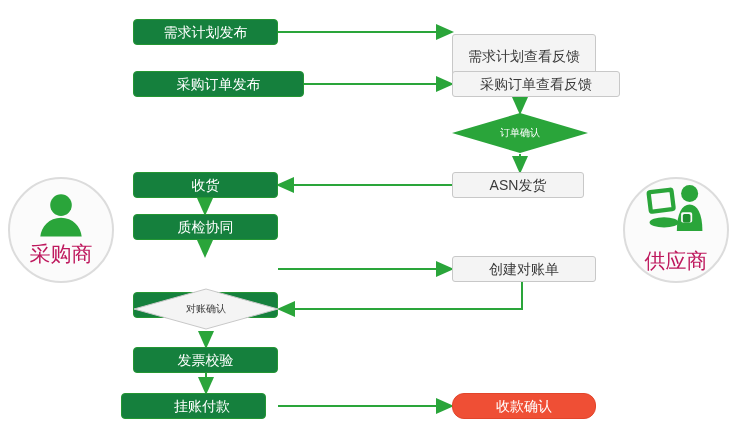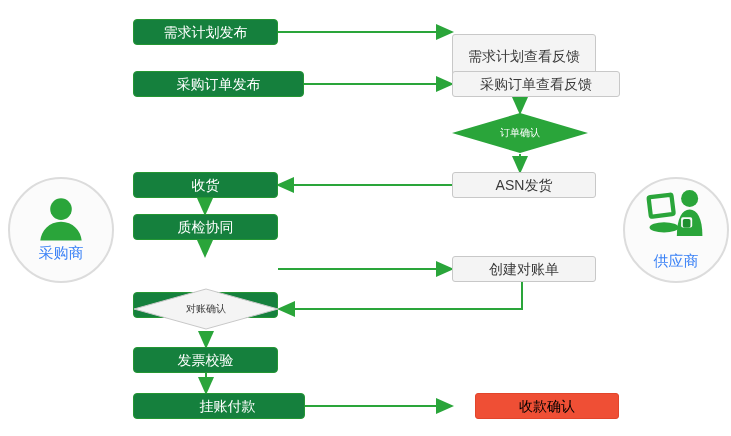--- a/index.html
+++ b/index.html
@@ -7,33 +7,33 @@
     position:relative; width:731px; height:436px; background:#ffffff;
     font-family:"Liberation Sans","DejaVu Sans",sans-serif; overflow:hidden;
   }
   #wires { position:absolute; left:0; top:0; width:731px; height:436px; }
   .node {
     position:absolute; display:flex; align-items:center; justify-content:center;
     font-size:14px; box-sizing:border-box; text-align:center; line-height:1;
   }
   .proc { background:#15803d; color:#ffffff; border:1px solid #249633; border-radius:4px; }
   .doc  { background:#f4f4f4; color:#3a3a3a; border:1px solid #c8c8c8; border-radius:3px; }
-  .redbox { background:#ef4f35; color:#000000; border:1px solid #e2452b; border-radius:3px;margin-left:23px; }
+  .redbox { background:#ef4f35; color:#ffffff; border:1px solid #e2452b; border-radius:12px; }
   .decision { background:transparent; border:none; }
   .decision svg { position:absolute; left:0; top:0; }
   .decision .lbl { position:relative; z-index:1; font-size:10px; }
   .decision.green .lbl { color:#ffffff; }
   .decision.white .lbl { color:#3a3a3a; }
   .actor {
     position:absolute; width:106px; height:106px; border-radius:50%;
     background:#fbfbfb; border:2px solid #dcdcdc;
     display:flex; flex-direction:column; align-items:center; justify-content:center; gap:3px;
     box-sizing:border-box;
   }
-  .actor .alabel { font-size:15px; color:#3b82f6; }
+  .actor .alabel { font-size:21px; color:#be185d; }
   .actor .aicon { display:block; }
 </style>
 </head>
 <body>
 
 <div class="canvas">
 
   <svg id="wires" viewBox="0 0 731 436" xmlns="http://www.w3.org/2000/svg">
     <defs>
       <marker id="ah" markerWidth="9" markerHeight="8" refX="7" refY="4" orient="auto">
@@ -88,32 +88,32 @@
 
   <div class="node proc" style="left:133px; top:347px; width:145px; height:26px;">发票校验</div>
 
   <div class="node decision white" style="left:133px; top:288px; width:146px; height:42px;">
     <svg width="146" height="42" viewBox="0 0 146 42">
       <polygon points="73,1 145,21 73,41 1,21" fill="#f4f4f4" stroke="#c8c8c8" stroke-width="1"></polygon>
     </svg>
     <span class="lbl">对账确认</span>
   </div>
 
-  <div class="node proc" style="left:133px; top:393px; width:172px; height:26px;padding-left:17px;">挂账付款</div>
+  <div class="node proc" style="left:121px; top:393px; width:145px; height:26px;padding-left:17px;">挂账付款</div>
 
   <div class="node doc" style="left:452px; top:34px; width:144px; height:43px;text-align:right;">需求计划查看反馈</div>
 
   <div class="node doc" style="left:452px; top:71px; width:168px; height:26px;">采购订单查看反馈</div>
 
   <div class="node decision green" style="left:452px; top:113px; width:136px; height:40px;">
     <svg width="136" height="40" viewBox="0 0 136 40">
       <polygon points="68,0 136,20 68,40 0,20" fill="#2aa53a"></polygon>
     </svg>
     <span class="lbl">订单确认</span>
   </div>
 
-  <div class="node doc" style="left:452px; top:172px; width:144px; height:26px;">ASN发货</div>
+  <div class="node doc" style="left:452px; top:172px; width:132px; height:26px;">ASN发货</div>
 
   <div class="node doc" style="left:452px; top:256px; width:144px; height:26px;">创建对账单</div>
 
   <div class="node redbox" style="left:452px; top:393px; width:144px; height:26px;">收款确认</div>
 
 </div>
 
 </body></html>

